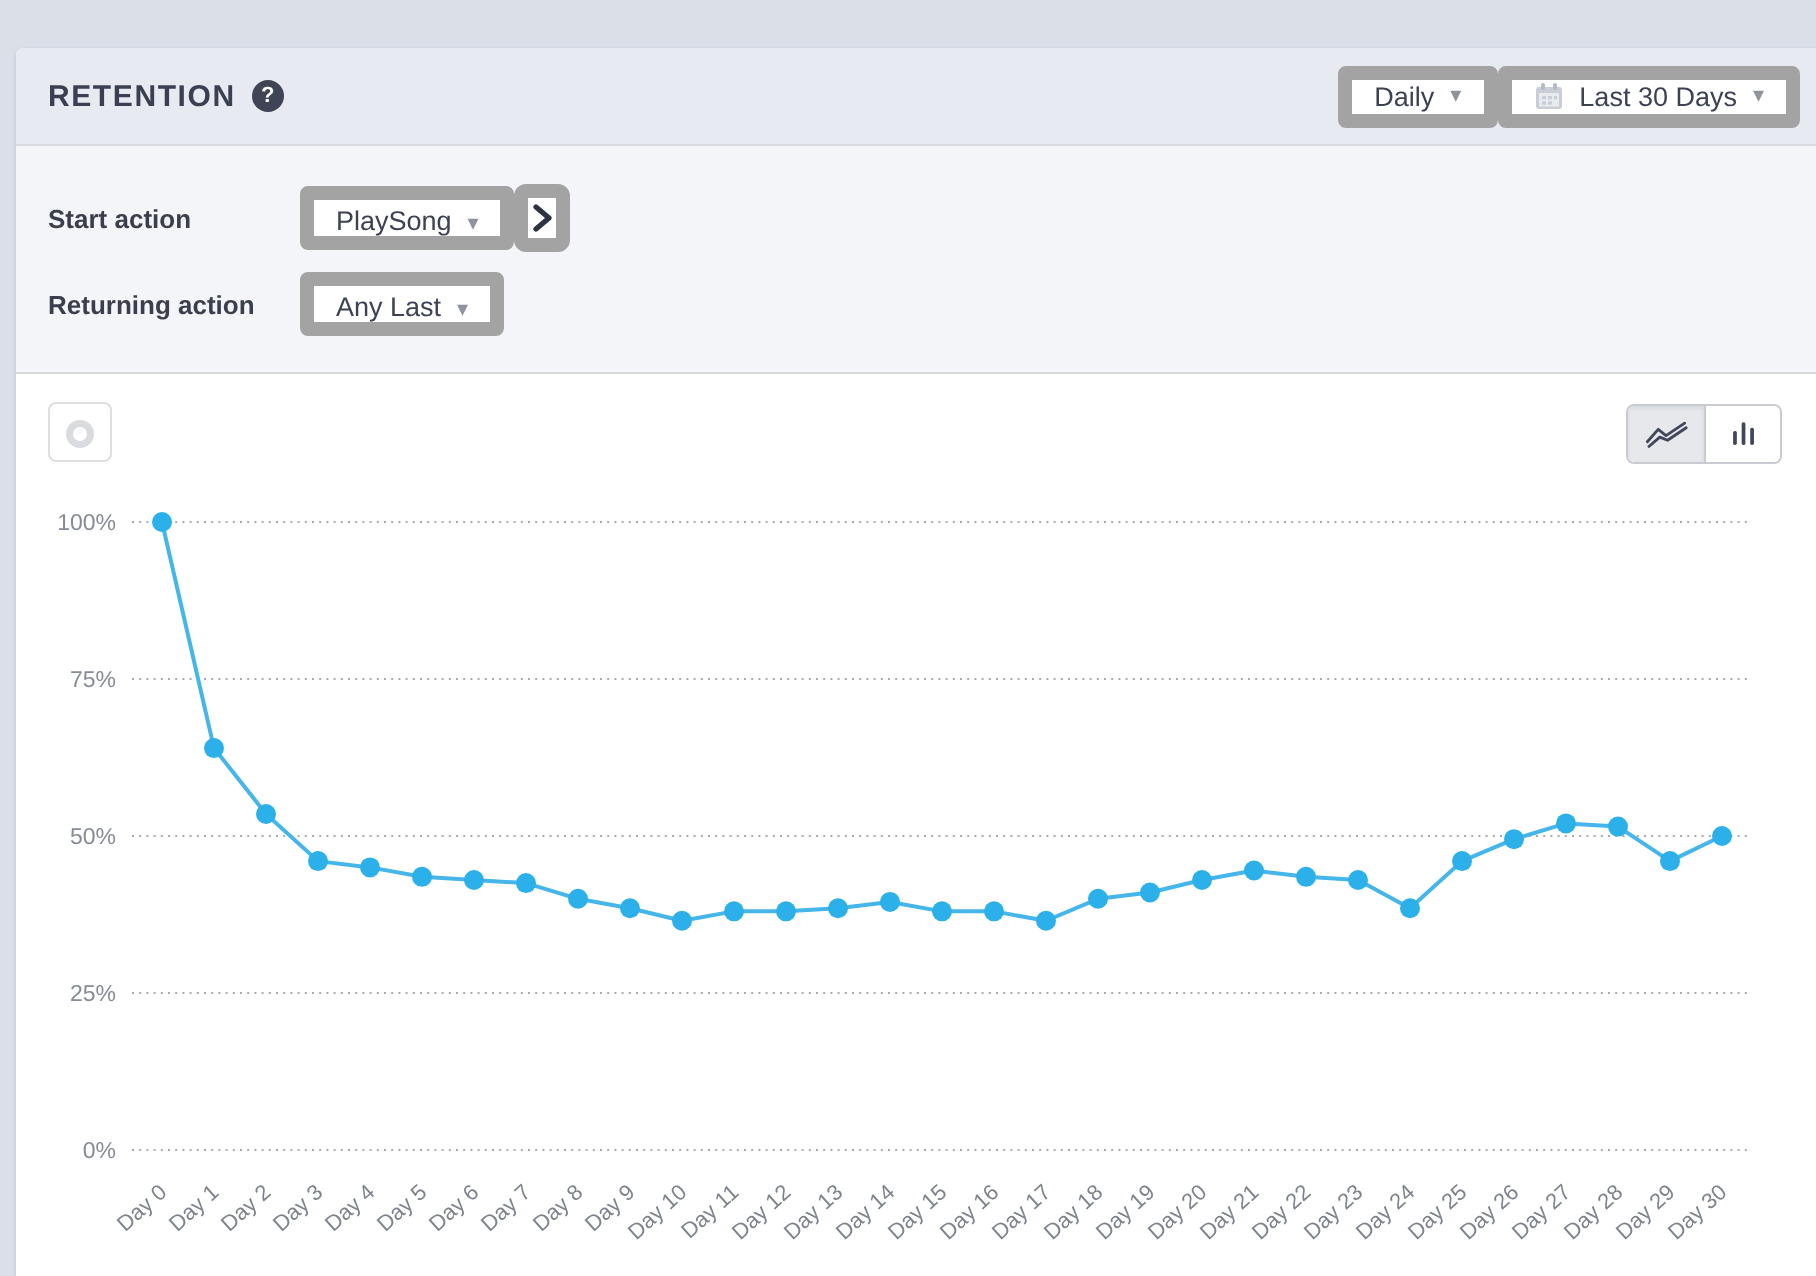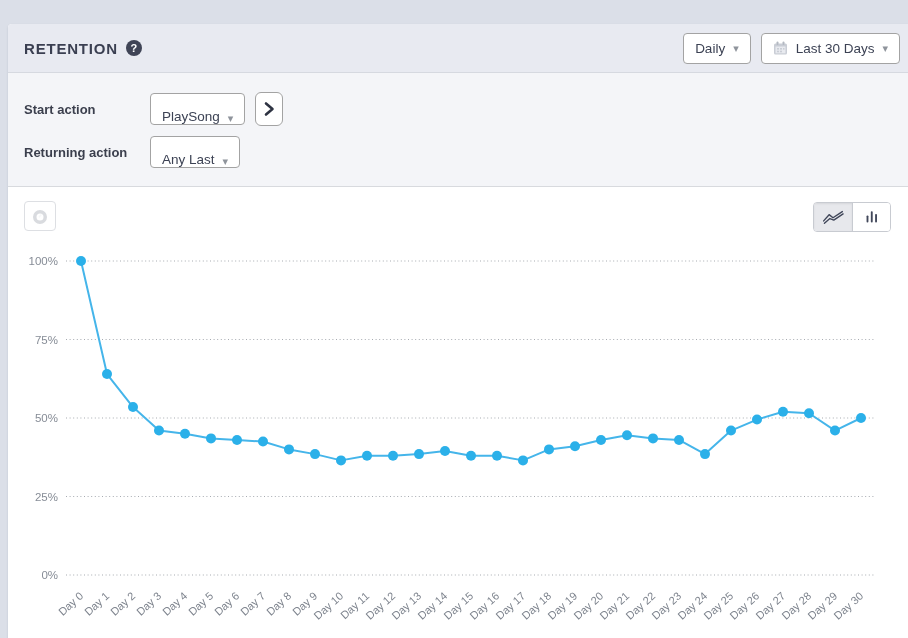--- a/index.html
+++ b/index.html
@@ -44,32 +44,32 @@
     color: #fff;
     font-size: 11px;
     font-weight: bold;
     display: flex; align-items: center; justify-content: center;
     margin-left: 8px;
     cursor: pointer;
   }
   .header-spacer { flex: 1; }
   .btn {
     background: #fff;
-    border: 1px solid #a3a3a3;
+    border: 7px solid #a3a3a3;
     border-radius: 4px;
     height: 31px;
     display: inline-flex;
     align-items: center;
     padding: 0 11px;
     font-size: 13.5px;
     color: #3c4254;
     cursor: pointer;
     white-space: nowrap;
   }
-  .btn + .btn { margin-left: 10px; }
+  .btn + .btn { margin-left: 0; }
   .caret {
     font-size: 11px;
     color: #8f949c;
     margin-left: 8px;
     line-height: 1;
   }
   .cal-icon { margin-right: 8px; display: inline-flex; }
   
   .actions {
     flex: 0 0 114px;

